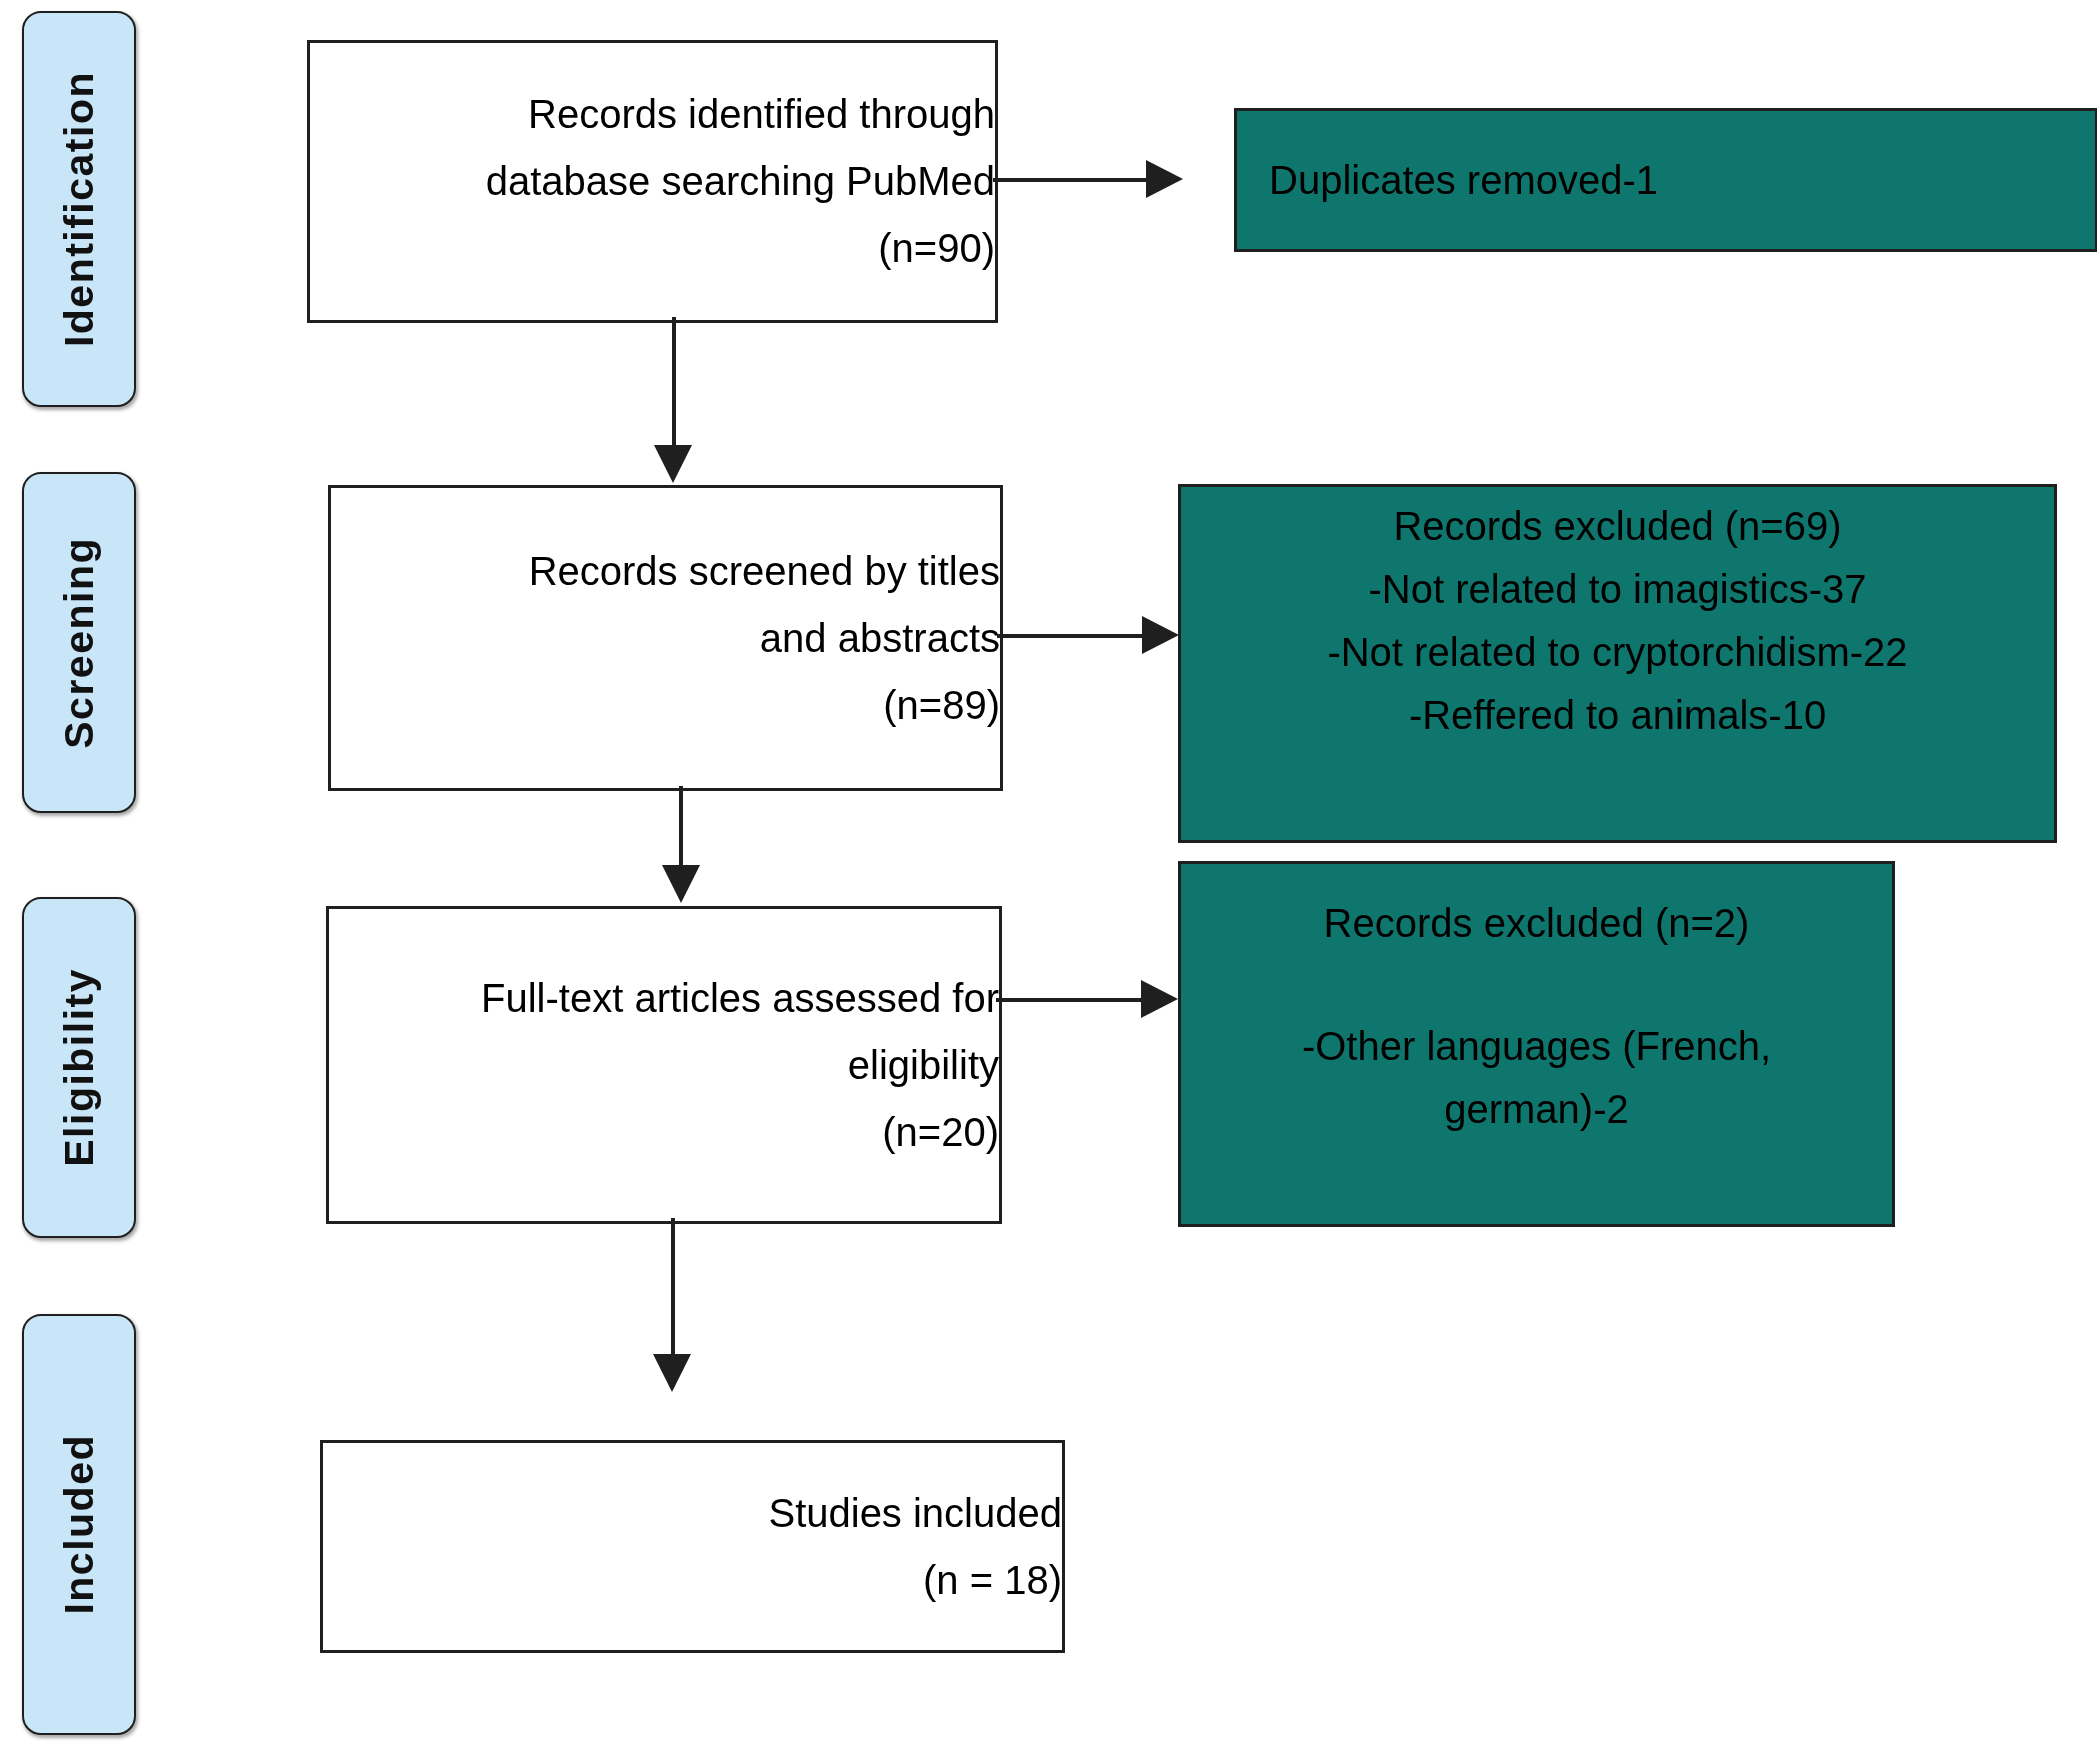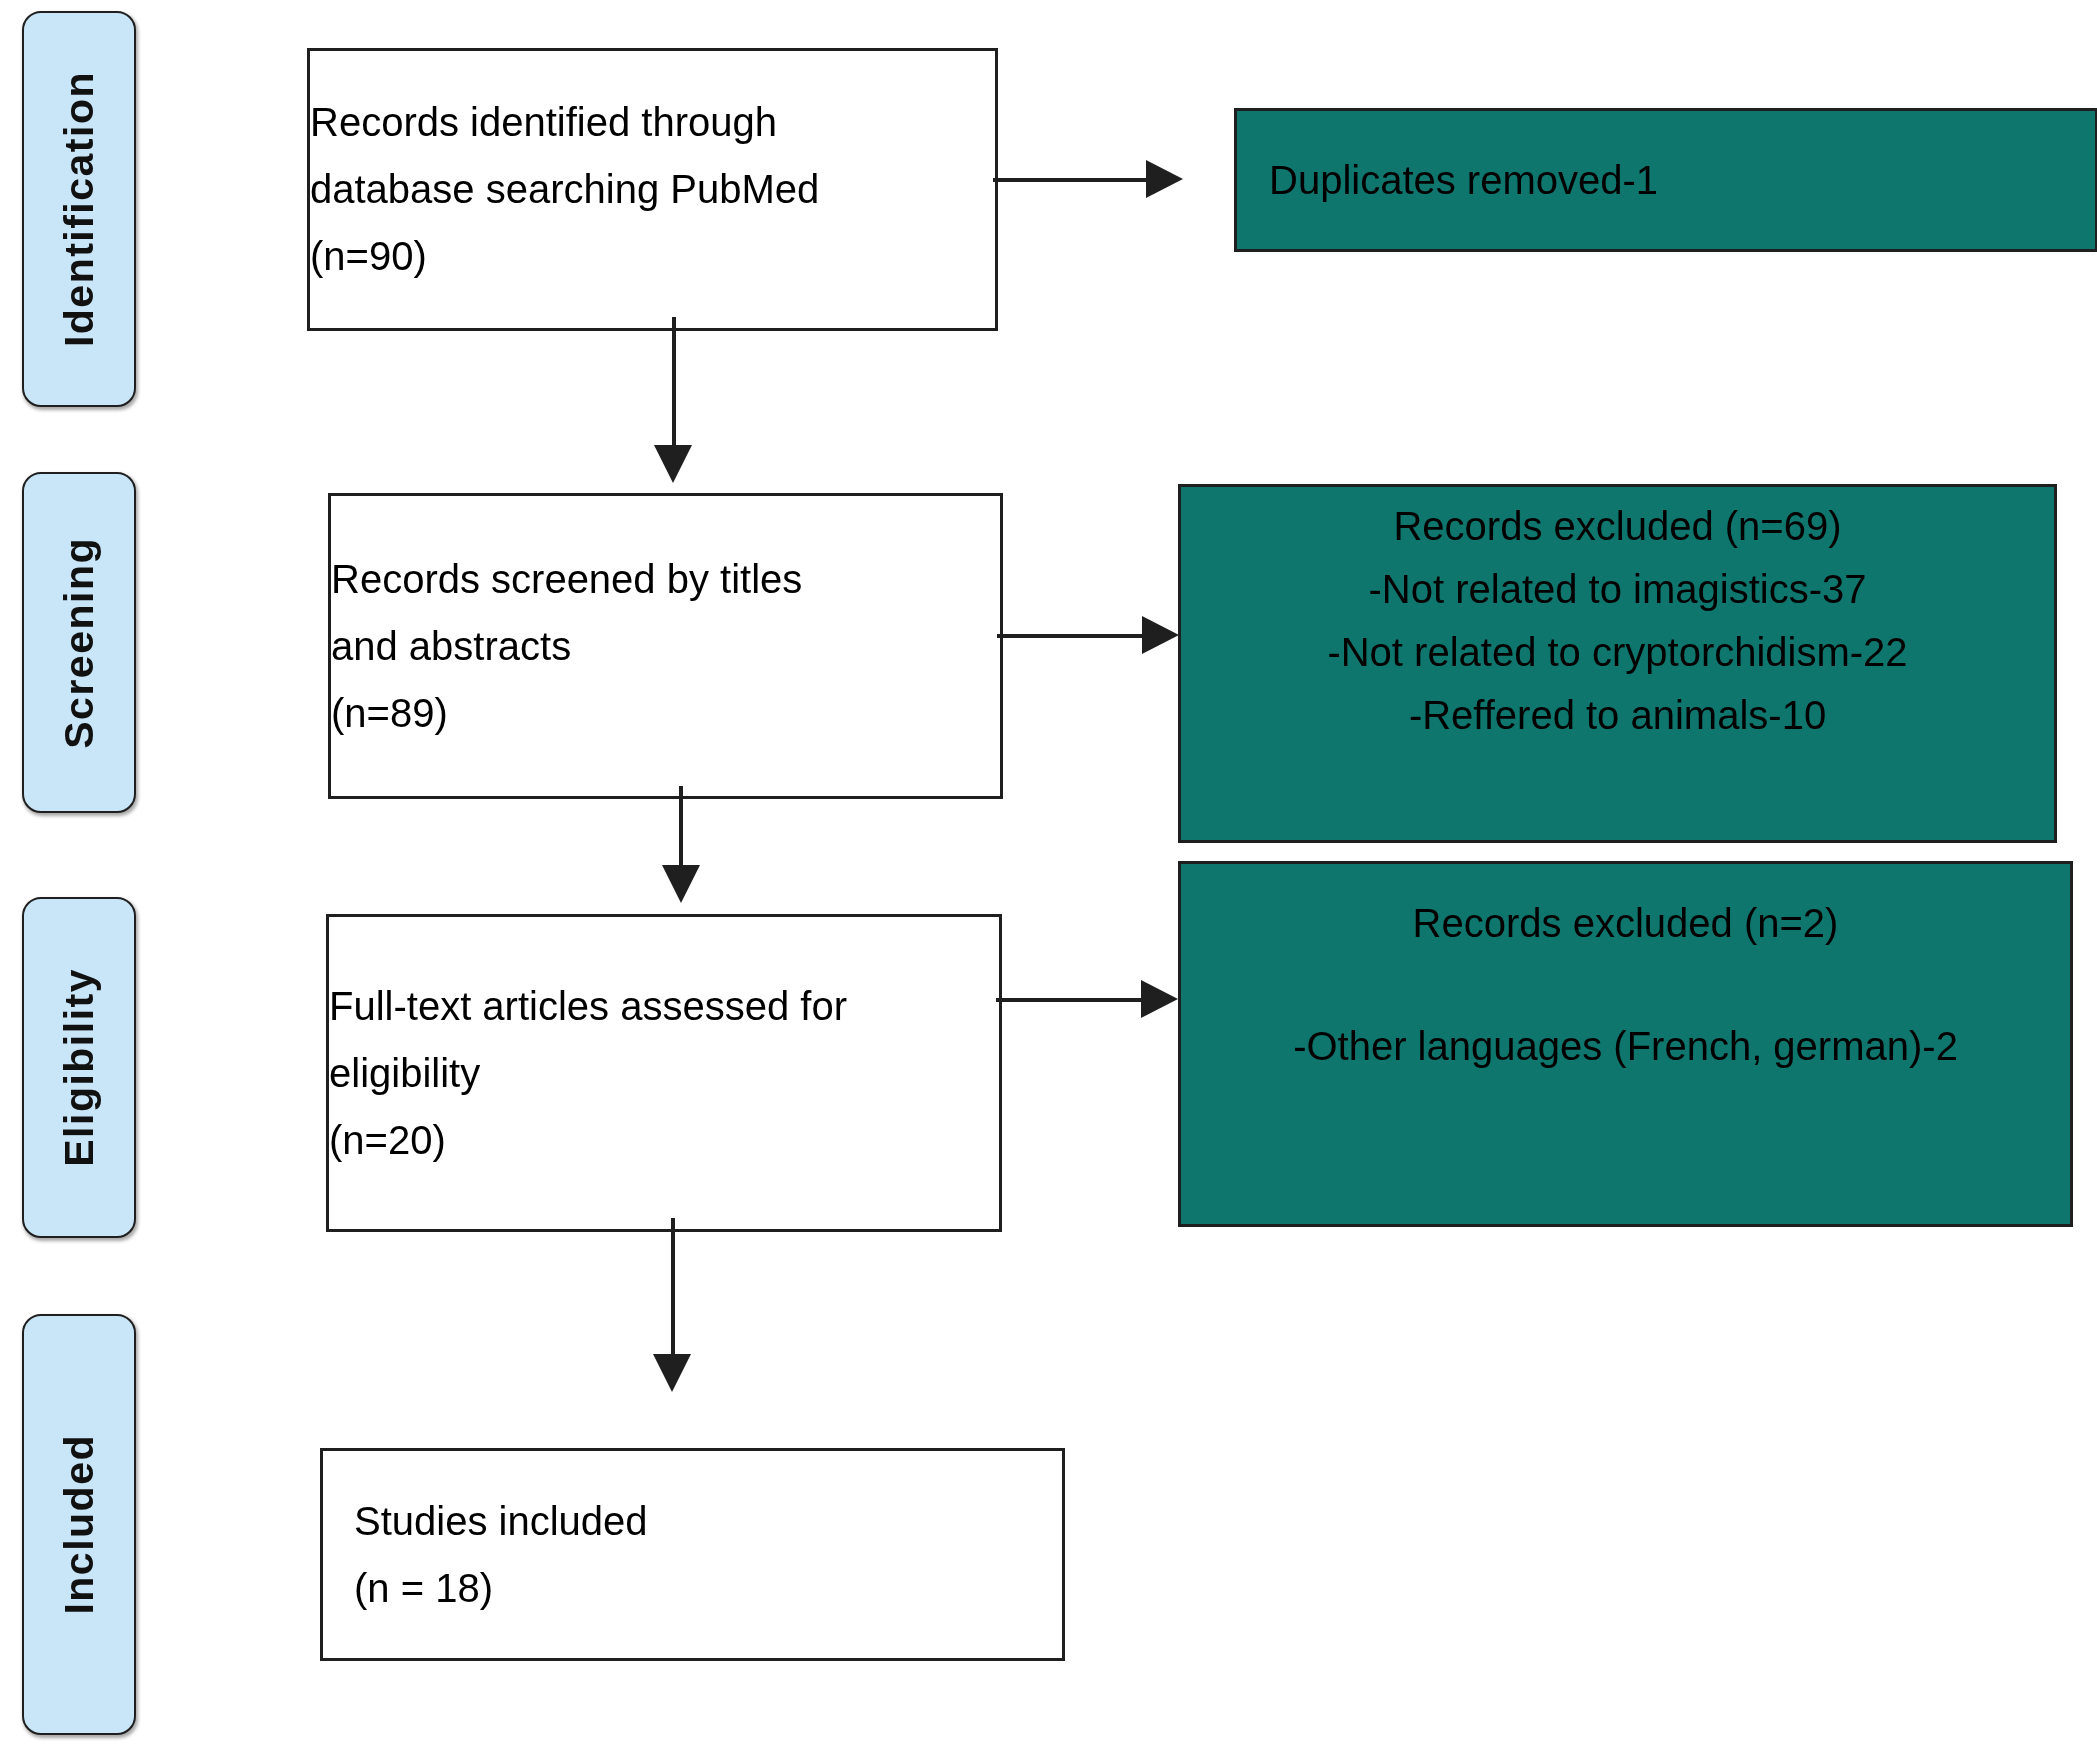--- a/index.html
+++ b/index.html
@@ -36,25 +36,24 @@
   }
 
   
   .flow-box {
     position: absolute;
     background: #ffffff;
     border: 3.7px solid #1f1f1f;
     display: flex;
     flex-direction: column;
     justify-content: center;
-    align-items: flex-start;
+    align-items: flex-end;
     text-align: center;
     font-size: 40px;
     line-height: 67px;
-    margin-top: 8px;
   }
 
   
   .side-box {
     position: absolute;
     background: #0f766e;
     border: 3.7px solid #1f1f1f;
     font-size: 40px;
     line-height: 63px;
   }
@@ -126,21 +125,21 @@
     <div>Duplicates removed-1</div>
   </div>
 
   <div class="side-box" style="left:1178px; top:484px; width:879px; height:359px; padding:8px 29px 0 29px; box-sizing:border-box;">
     <div class="title">Records excluded (n=69)</div>
     <div class="bullet">-Not related to imagistics-37</div>
     <div class="bullet">-Not related to cryptorchidism-22</div>
     <div class="bullet">-Reffered to animals-10</div>
   </div>
 
-  <div class="side-box" style="left:1178px; top:861px; width:895px; height:366px; padding:28px 29px 0 29px; box-sizing:border-box;">
+  <div class="side-box" style="left:1178px; top:861px; width:717px; height:366px; padding:28px 29px 0 29px; box-sizing:border-box;">
     <div class="title">Records excluded (n=2)</div>
     <div class="bullet" style="margin-top:60px;">-Other languages (French, german)-2</div>
   </div>
 
   <div class="hline" style="left:993px; top:178px; width:155px;"></div>
   <div class="head-right" style="left:1146px; top:160px;"></div>
 
   <div class="hline" style="left:997px; top:634px; width:146px;"></div>
   <div class="head-right" style="left:1142px; top:616px;"></div>
 

